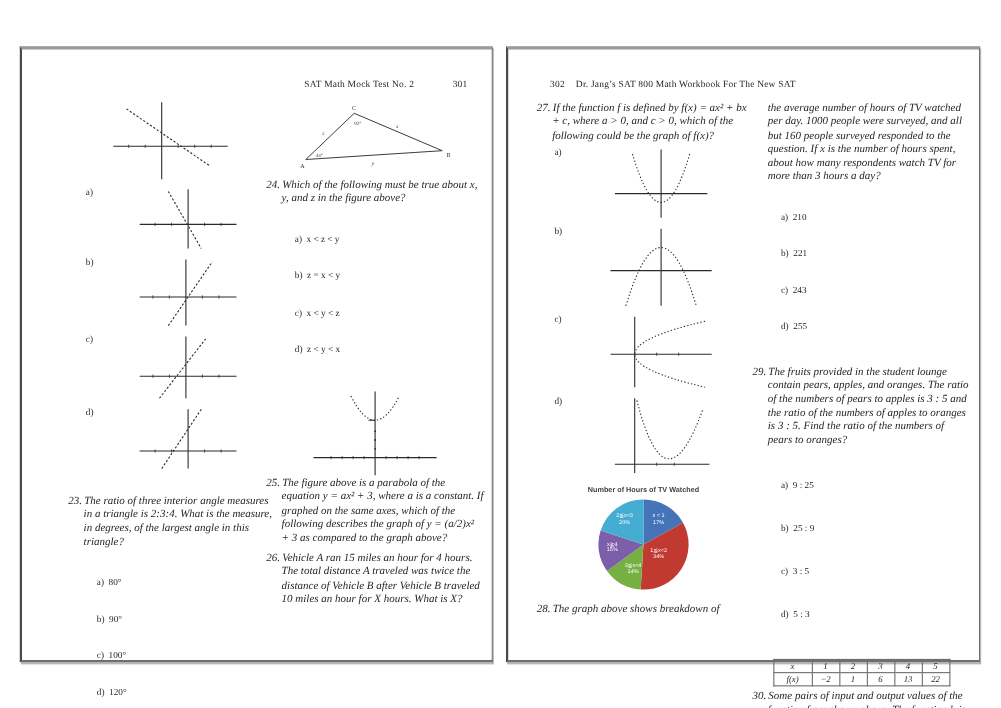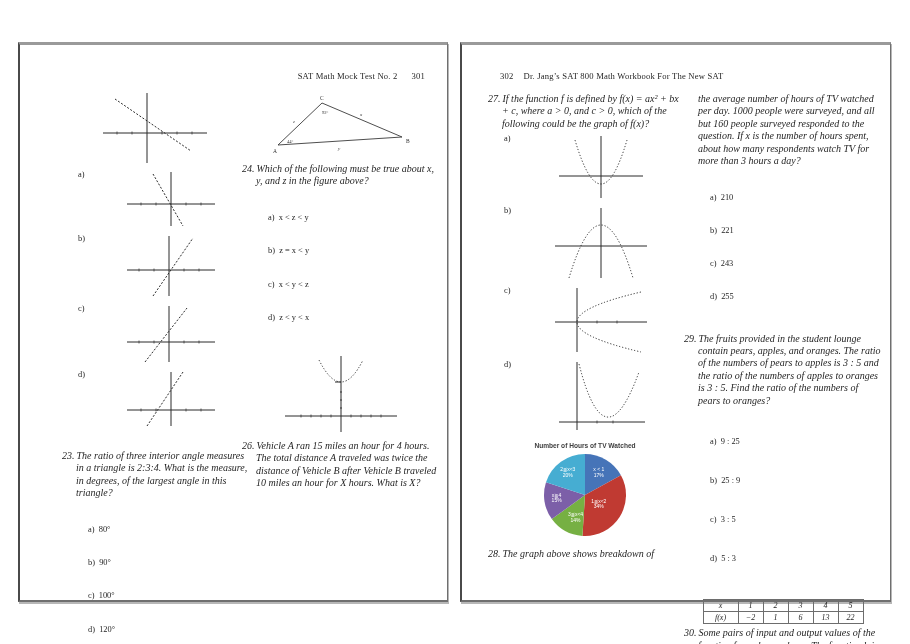--- a/index.html
+++ b/index.html
@@ -9,21 +9,21 @@
   }
   .page{
     position:absolute;background:#fff;
     border-top:3px solid #9a9a9a;border-left:2px solid #4a4a4a;
     border-right:1px solid #6f6f6f;border-bottom:2px solid #6f6f6f;
     box-shadow:1px 2px 0 #b7b7b7;
   }
   .page-left{left:18px;top:42px;width:427px;height:555px;}
   .page-right{left:460px;top:42px;width:428px;height:555px;}
   .phead{position:absolute;top:26px;font-size:8.6px;letter-spacing:.2px;display:flex;}
-  .phead-left{right:22px;gap:14px;}
+  .phead-left{right:22px;gap:35px;}
   .phead-right{left:38px;gap:10px;}
   .col{position:absolute;}
   .col-a{left:42px;top:42px;width:186px;}
   .col-b{left:222px;top:48px;width:198px;}
   .col-c{left:26px;top:48px;width:194px;}
   .col-d{left:222px;top:48px;width:198px;}
   .qp{margin:0 0 2px 0;padding-left:14px;text-indent:-14px;font-size:10px;line-height:1.24;font-style:italic;}
   .qp .qnum{padding-right:2px;}
   .cont{text-indent:0;padding-left:14px;}
   .opts{list-style:none;margin:1px 0 7px 26px;padding:0;font-size:8.4px;line-height:1.32;white-space:pre-wrap;}
@@ -177,20 +177,23 @@
         <line class="tick" x1="82" y1="62.5" x2="82" y2="65.5"></line>
       <line class="tick" x1="92" y1="62.5" x2="92" y2="65.5"></line>
         <line class="tick" x1="102" y1="62.5" x2="102" y2="65.5"></line>
       <circle cx="62" cy="40" r="0.8" fill="#2b2b2b"></circle>
         <circle cx="62" cy="48" r="0.8" fill="#2b2b2b"></circle>
         <circle cx="62" cy="56" r="0.8" fill="#2b2b2b"></circle>
       <path class="fndot" d="M40,8 Q62,52 84,8"></path>
       <line class="axis" x1="56" y1="30" x2="62" y2="30"></line>
     </svg>
 
+    <p class="qp">
+      <span class="qnum">25.</span><span>The figure above is a parabola of the equation y = ax² + 3, where a is a constant. If graphed on the same axes, which of the following describes the graph of y = (a/2)x² + 3 as compared to the graph above?</span>
+    </p>
 
     <p class="qp" style="margin-top:6px">
       <span class="qnum">26.</span><span>Vehicle A ran 15 miles an hour for 4 hours. The total distance A traveled was twice the distance of Vehicle B after Vehicle B traveled 10 miles an hour for X hours. What is X?</span>
     </p>
 
   </div>
 </div>
 
 <div class="page page-right">
   <div class="phead phead-right">

